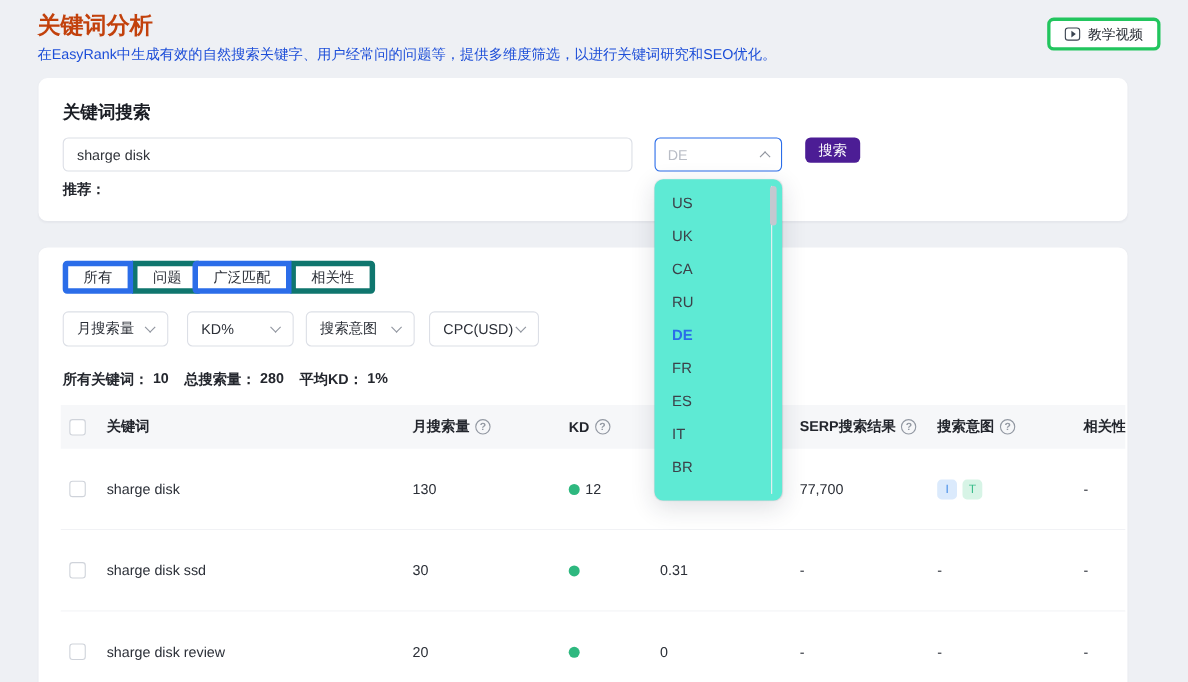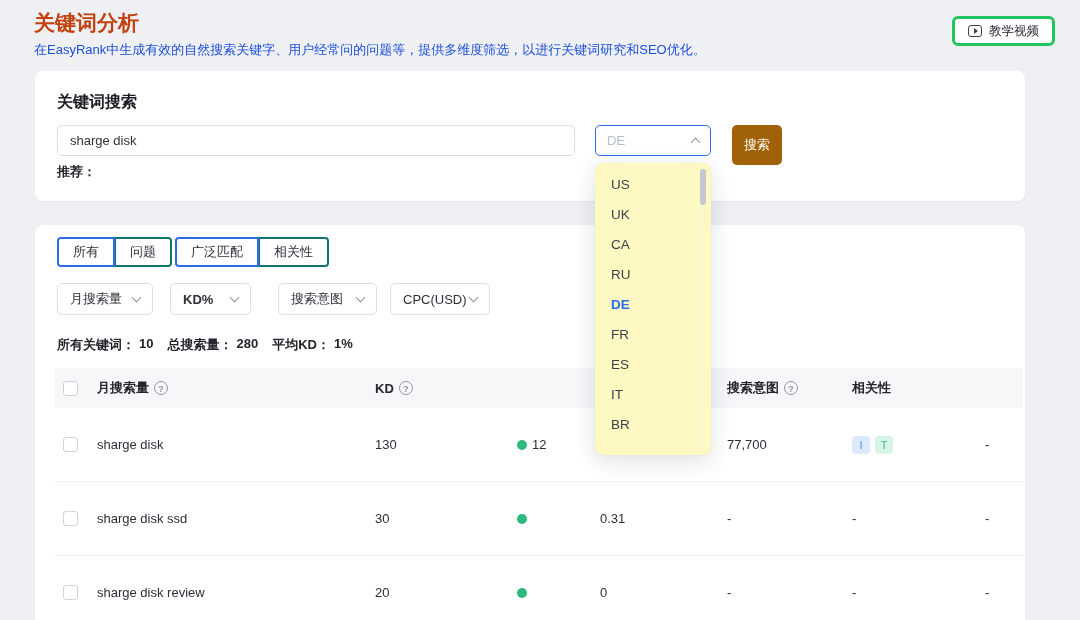--- a/index.html
+++ b/index.html
@@ -42,56 +42,56 @@
     left:595px; top:125px; width:116px; height:31px;
     border:1px solid #2b6de9; border-radius:5px; background:#fff;
     display:flex; align-items:center; justify-content:space-between;
     padding:0 11px; cursor:pointer;
   }
   .region-select .val { font-size:13px; color:#b9bdc6; }
   .caret { width:7px; height:7px; border-right:1.4px solid #8f949e; border-bottom:1.4px solid #8f949e; }
   .caret-up { transform:rotate(225deg); margin-top:4px; }
   .caret-down { transform:rotate(45deg); margin-top:-3px; }
   .search-btn {
-    left:732px; top:125px; width:50px; height:40px;
-    background:#a16207; color:#fff; border:none; border-radius:5px;
+    left:732px; top:125px; width:50px; height:23px;
+    background:#4c1d95; color:#fff; border:none; border-radius:5px;
     font-size:13px; cursor:pointer; font-family:inherit;
   }
   .suggest-label { left:57px; top:163px; font-size:13px; font-weight:700; color:#23262d; }
 
   
   .dd-panel {
     left:595px; top:163px; width:116px; height:292px;
-    background:#fef9c3; border-radius:8px; z-index:60;
+    background:#5eead4; border-radius:8px; z-index:60;
     box-shadow:0 6px 22px rgba(25,35,60,.14), 0 0 1px rgba(25,35,60,.12);
     padding:6px 0; overflow:hidden;
   }
   .dd-item { height:30px; display:flex; align-items:center; padding-left:16px;
     font-size:13.5px; color:#3c4149; cursor:pointer; }
   .dd-item.selected { color:#2b6de9; font-weight:600; }
   .dd-track { position:absolute; right:9px; top:6px; bottom:6px; width:1px; background:#efeff2; }
   .dd-thumb { position:absolute; right:5px; top:6px; width:6px; height:36px;
     background:#c4c8d0; border-radius:3px; cursor:pointer; }
 
   
   .seg-group { display:flex; height:30px; }
   .seg-g1 { left:57px; top:237px; } .seg-g2 { left:175px; top:237px; }
-  .seg-btn { background:#fff; border:2px solid #0f766e; padding:0 14px;
+  .seg-btn { background:#fff; border:5px solid #0f766e; padding:0 14px;
     font-size:13px; color:#2c3038; display:flex; align-items:center; cursor:pointer;
     font-family:inherit; }
   .seg-btn + .seg-btn { margin-left:-1px; border-radius:0 4px 4px 0; }
   .seg-btn:first-child { border-radius:4px 0 0 4px; }
   .seg-btn.on { border-color:#2b6de9; position:relative; z-index:1; }
 
   
   .f-select { top:283px; height:32px; border:1px solid #dcdfe6; border-radius:5px;
     background:#fff; display:flex; align-items:center; justify-content:space-between;
     padding:0 12px; font-size:13px; color:#2c3038; cursor:pointer; }
   .fs1 { left:57px;  width:96px; }
-  .fs2 { left:170px; width:81px;font-weight:bold; }
+  .fs2 { left:170px; width:97px; }
   .fs3 { left:278px; width:99px; }
   .fs4 { left:390px; width:100px; }
 
   
   .stats { left:57px; top:336px; font-size:13px; color:#23262d; display:flex; gap:14px; font-weight:600; }
   .stats .pair { display:flex; gap:4px; }
 
   
   .table-wrap { left:55px; top:368px; width:968px; height:262px; overflow:hidden; }
   .t-grid { display:grid; grid-template-columns:42px 278px 142px 83px 127px 125px 133px 130px;
@@ -191,20 +191,23 @@
     </span>
 </div>
 
 <div class="abs table-wrap">
 
   <div class="t-grid t-head">
     <div class="cell c-check">
         <span class="checkbox"></span>
       </div>
     <div class="cell">
+        <span>关键词</span>
+      </div>
+    <div class="cell">
         <span>月搜索量</span>
         <span class="q-icon"></span>
       </div>
     <div class="cell">
         <span>KD</span>
         <span class="q-icon"></span>
       </div>
     <div class="cell"></div>
     <div class="cell">
         <span>SERP搜索结果</span>

